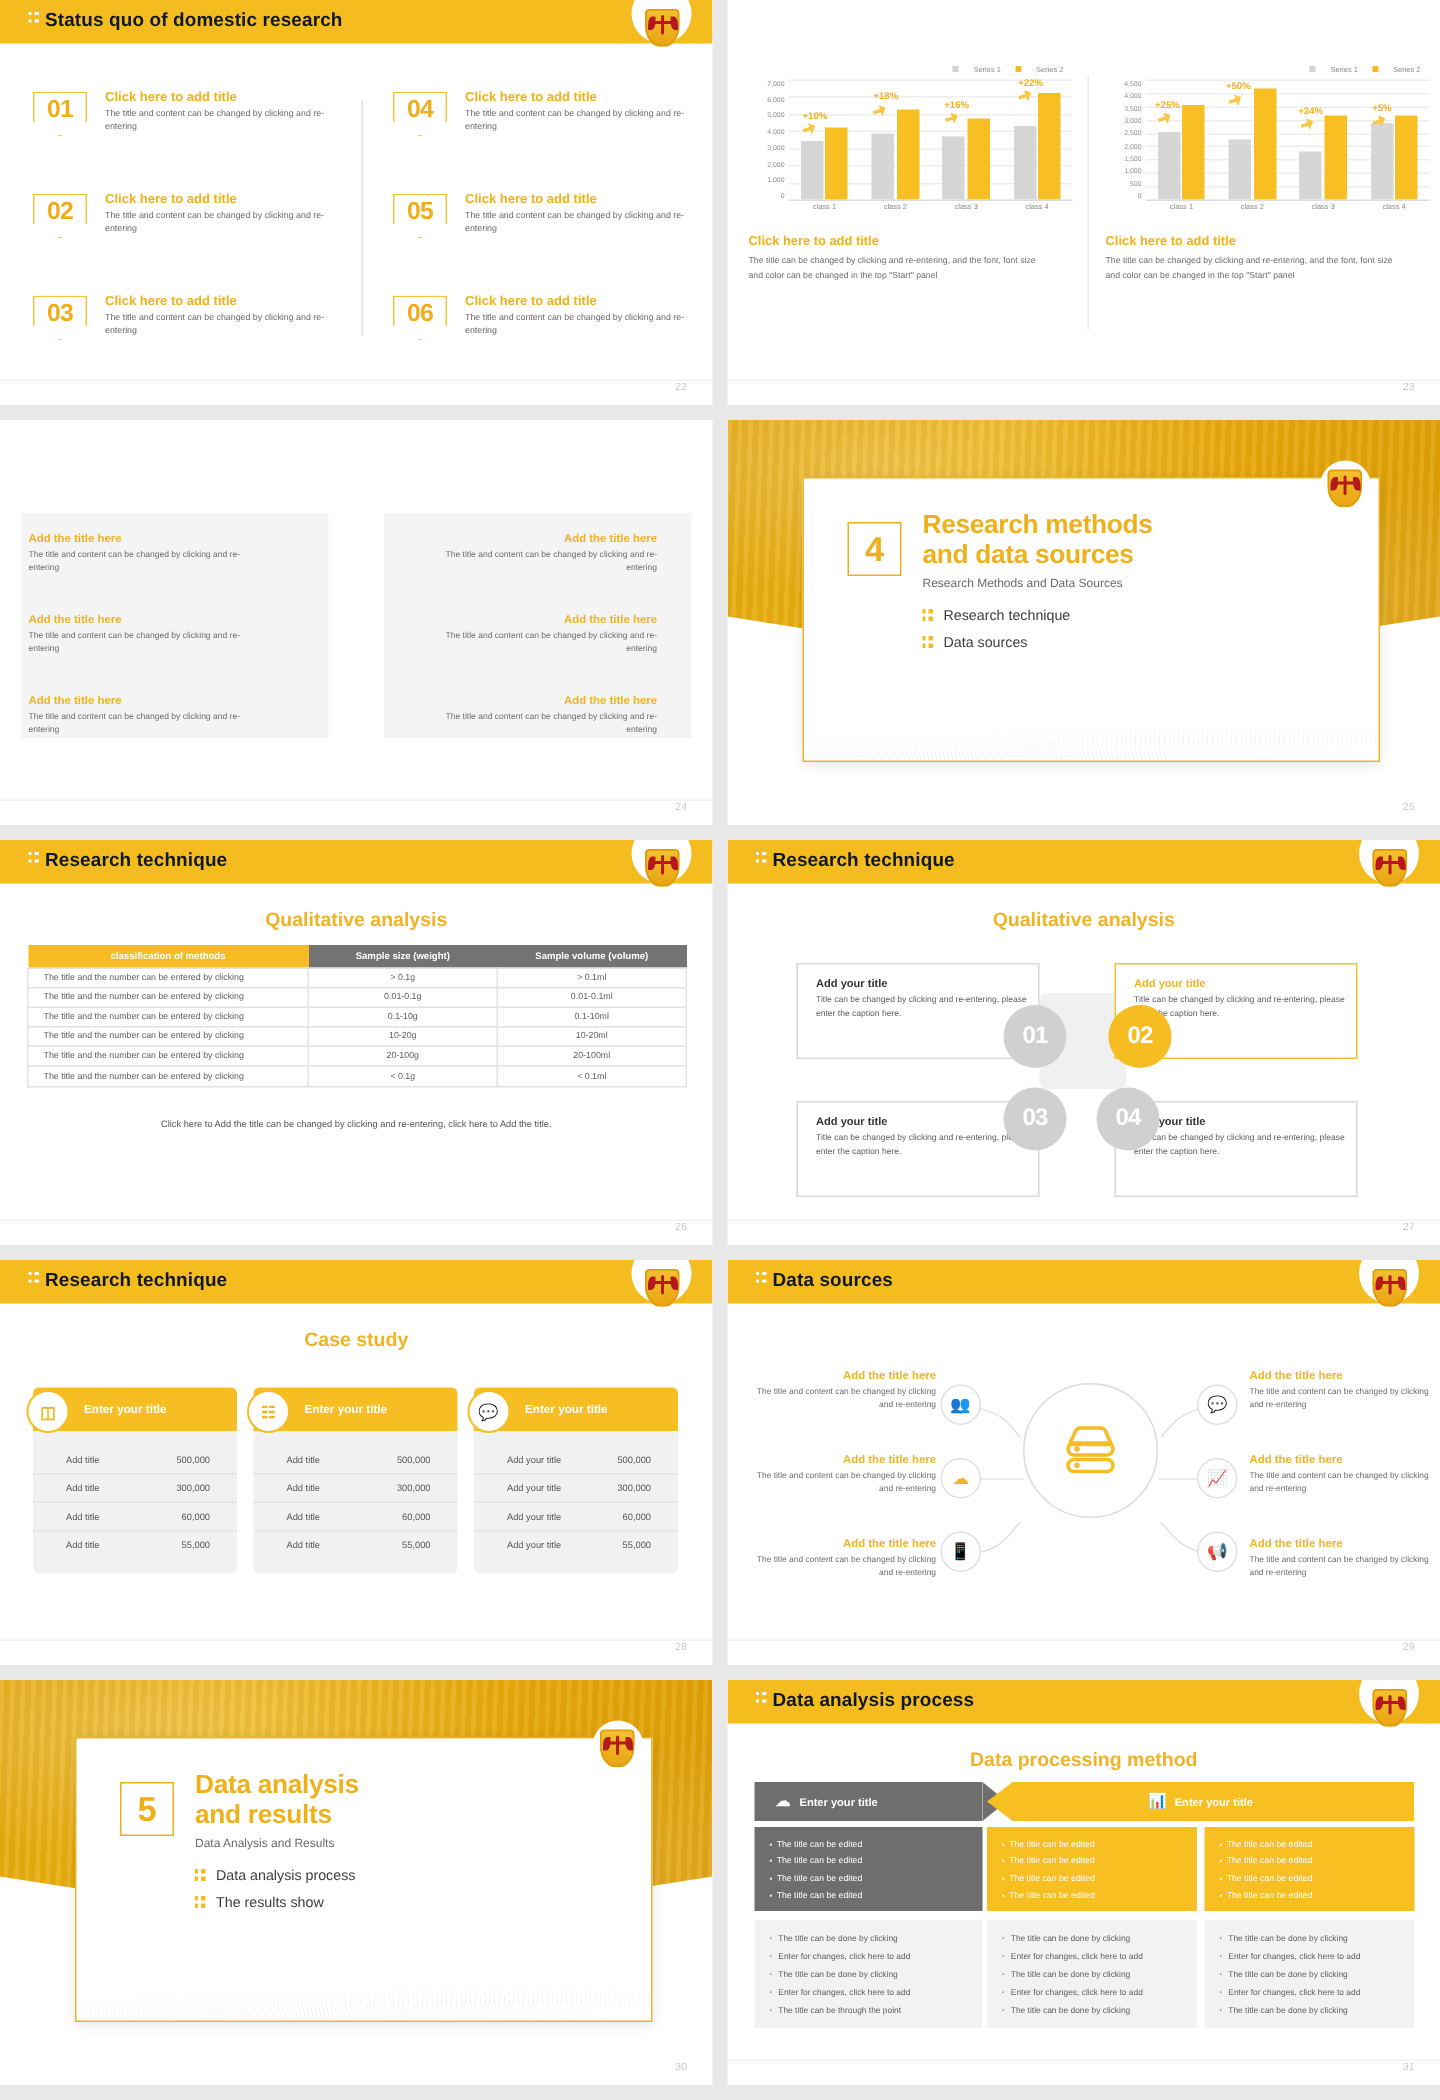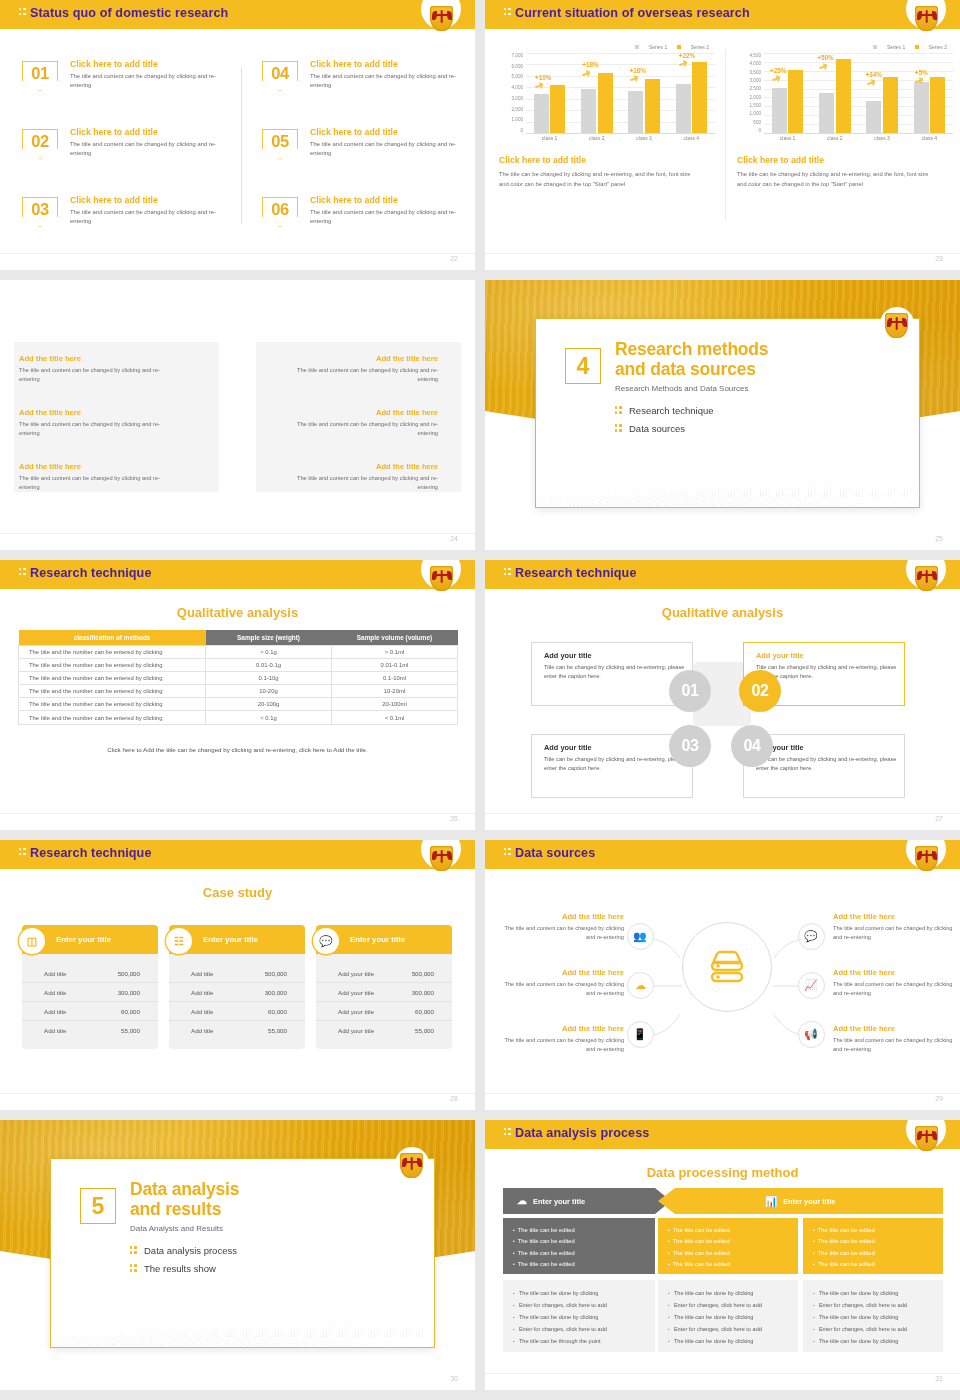--- a/index.html
+++ b/index.html
@@ -27,21 +27,21 @@
 
   
   .hdr {
     position: absolute; left: 0; top: 0;
     width: 100%; height: 29px;
     background: #f5bc20;
   }
   .hdr-inner { position: relative; height: 29px; }
   .hdr-title {
     position: absolute; left: 19px; top: 6px;
-    color: #4c1d95; font-size: 12.6px; font-weight: bold;
+    color: #0f172a; font-size: 12.6px; font-weight: bold;
     letter-spacing: .1px; white-space: nowrap;
   }
   .dots2 {
     display: inline-block; width: 9px; height: 11px;
     vertical-align: -1px; margin-right: 2px; position: relative;
   }
   .dots2 i {
     position: absolute; width: 2.4px; height: 2.4px; background: #ffffff;
     border-radius: .4px;
   }
@@ -402,34 +402,20 @@
             <div class="s22-p">The title and content can be changed by clicking and re-entering</div>
           </div>
         </div>
       </div>
     </div>
     <div class="botline"></div>
     <div class="pageno">22</div>
   </div>
 
   <div class="slide">
-    <div class="hdr">
-      <div class="hdr-inner">
-        <div class="hdr-title">
-          <span class="dots2"><i></i><i></i><i></i><i></i></span><span>Current situation of overseas research</span>
-        </div>
-        <div class="crest-notch"></div>
-        <div class="crest">
-          <div class="shield">
-              <span class="shield-wing-l"></span>
-              <span class="shield-wing-r"></span>
-            </div>
-        </div>
-      </div>
-    </div>
     <div class="s23-div"></div>
 
     <div class="chart-col l">
       <div class="legend">
         <span><i class="lg-sw lg-g"></i><span>Series 1</span></span>
         <span><i class="lg-sw lg-y"></i><span>Series 2</span></span>
       </div>
       <div class="plot">
         <div class="yaxis">
           <span>7,000</span>

